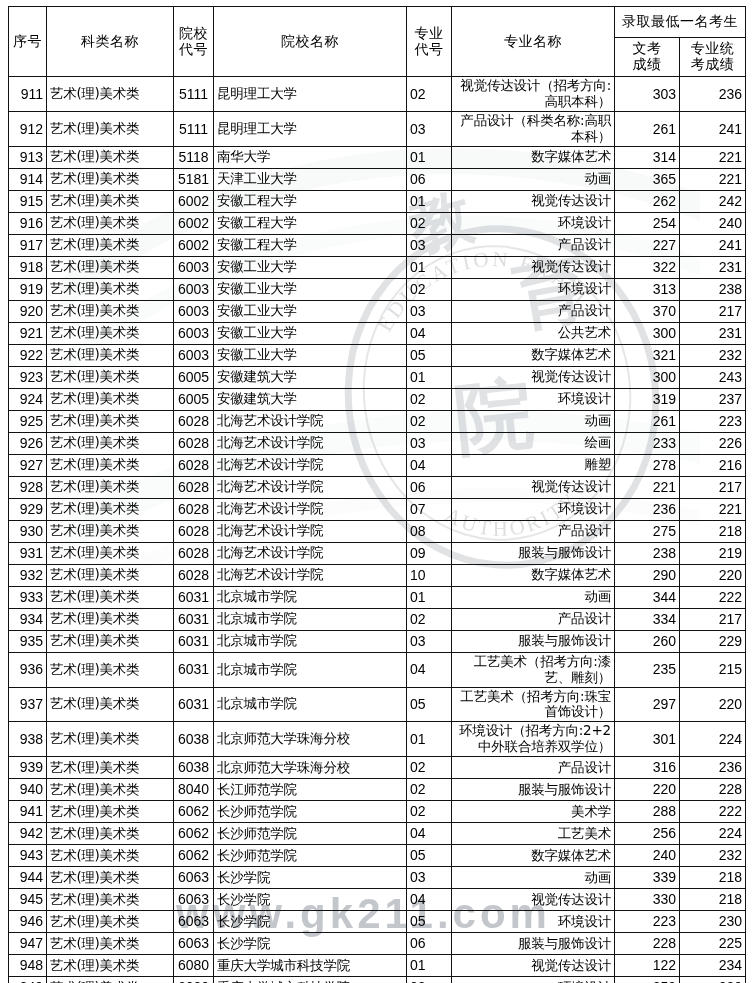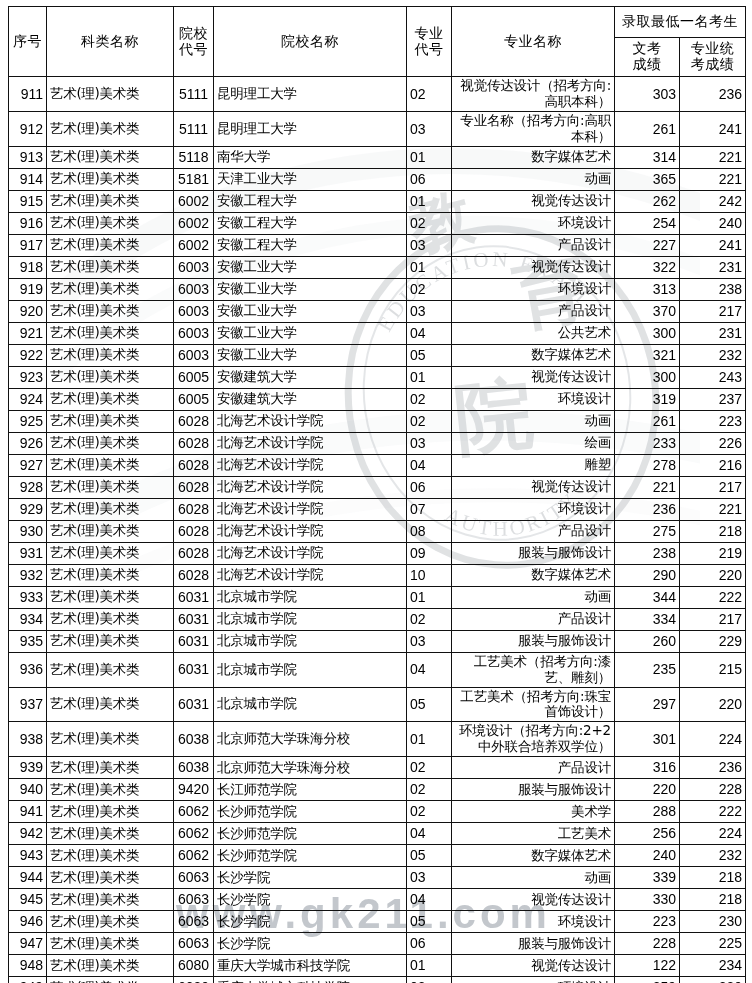--- a/index.html
+++ b/index.html
@@ -200,21 +200,21 @@
           <td class="c-mname">视觉传达设计（招考方向:高职本科）</td>
           <td class="c-s1">303</td>
           <td class="c-s2">236</td>
         </tr>
         <tr>
           <td class="c-seq">912</td>
           <td class="c-cat">艺术(理)美术类</td>
           <td class="c-ucode">5111</td>
           <td class="c-uname nowrapcell">昆明理工大学</td>
           <td class="c-mcode">03</td>
-          <td class="c-mname">专业名称（招考方向:高职本科）</td>
+          <td class="c-mname">产品设计（科类名称:高职本科）</td>
           <td class="c-s1">261</td>
           <td class="c-s2">241</td>
         </tr>
         <tr>
           <td class="c-seq">913</td>
           <td class="c-cat">艺术(理)美术类</td>
           <td class="c-ucode">5118</td>
           <td class="c-uname nowrapcell">南华大学</td>
           <td class="c-mcode">01</td>
           <td class="c-mname">数字媒体艺术</td>
@@ -477,21 +477,21 @@
           <td class="c-ucode">6038</td>
           <td class="c-uname nowrapcell">北京师范大学珠海分校</td>
           <td class="c-mcode">02</td>
           <td class="c-mname">产品设计</td>
           <td class="c-s1">316</td>
           <td class="c-s2">236</td>
         </tr>
         <tr>
           <td class="c-seq">940</td>
           <td class="c-cat">艺术(理)美术类</td>
-          <td class="c-ucode">9420</td>
+          <td class="c-ucode">8040</td>
           <td class="c-uname nowrapcell">长江师范学院</td>
           <td class="c-mcode">02</td>
           <td class="c-mname">服装与服饰设计</td>
           <td class="c-s1">220</td>
           <td class="c-s2">228</td>
         </tr>
         <tr>
           <td class="c-seq">941</td>
           <td class="c-cat">艺术(理)美术类</td>
           <td class="c-ucode">6062</td>

